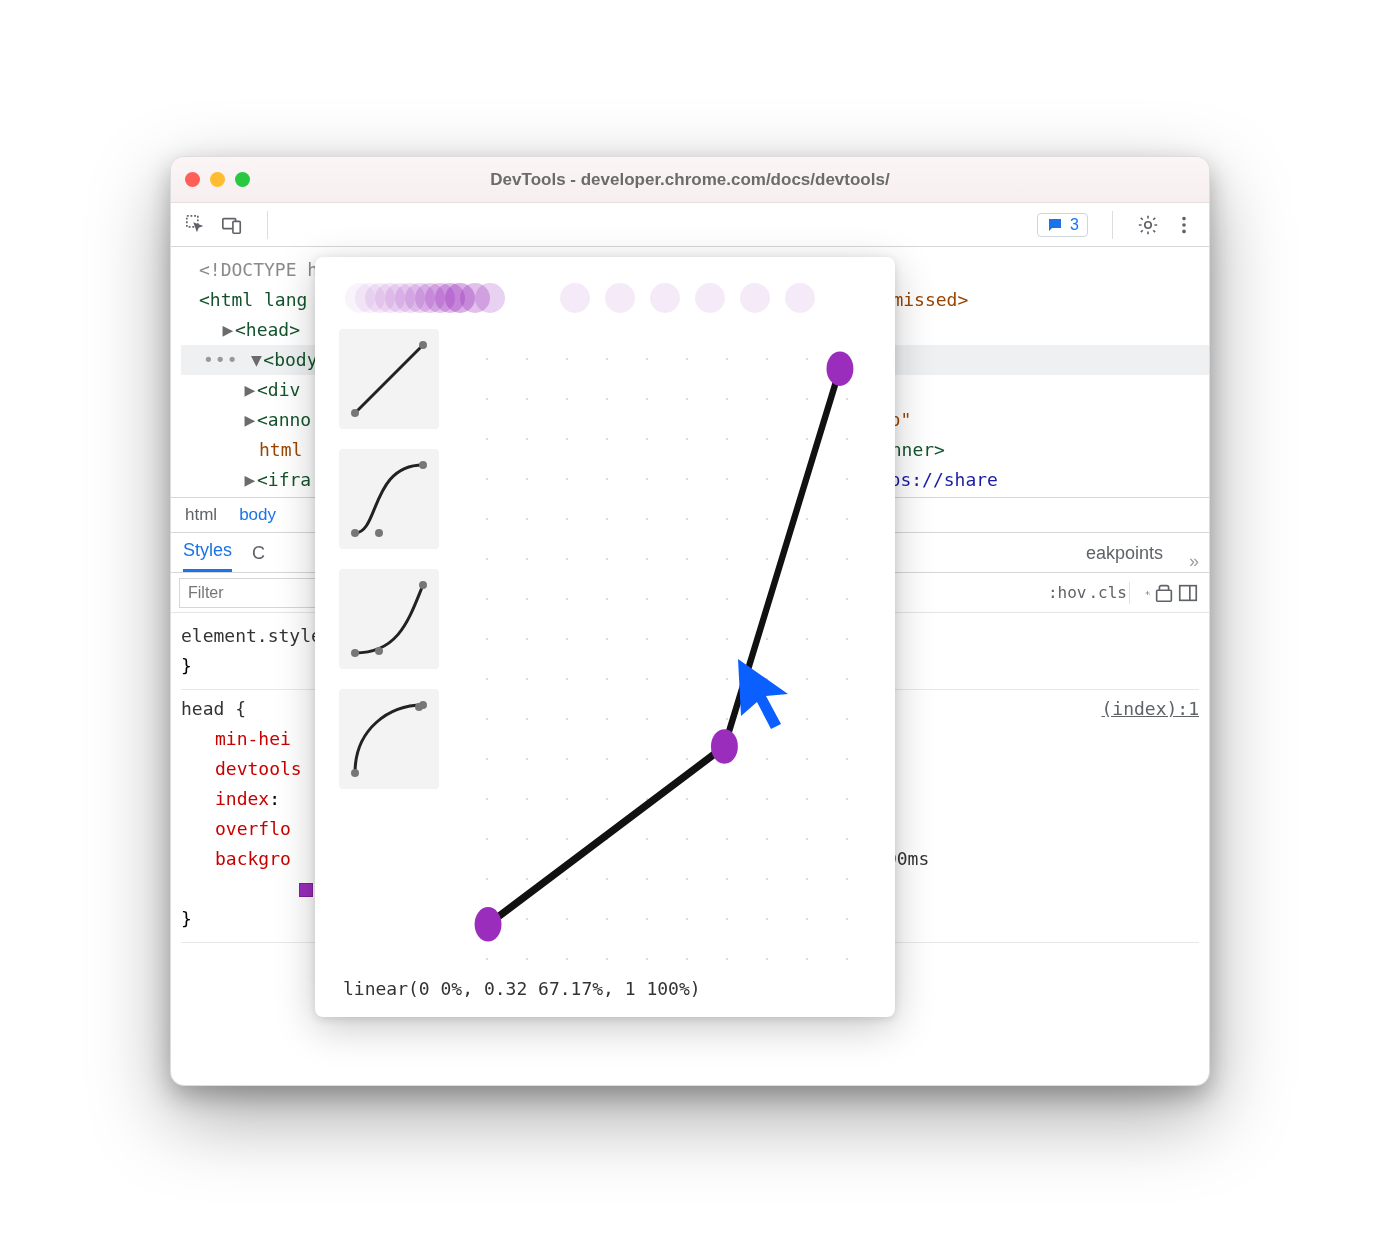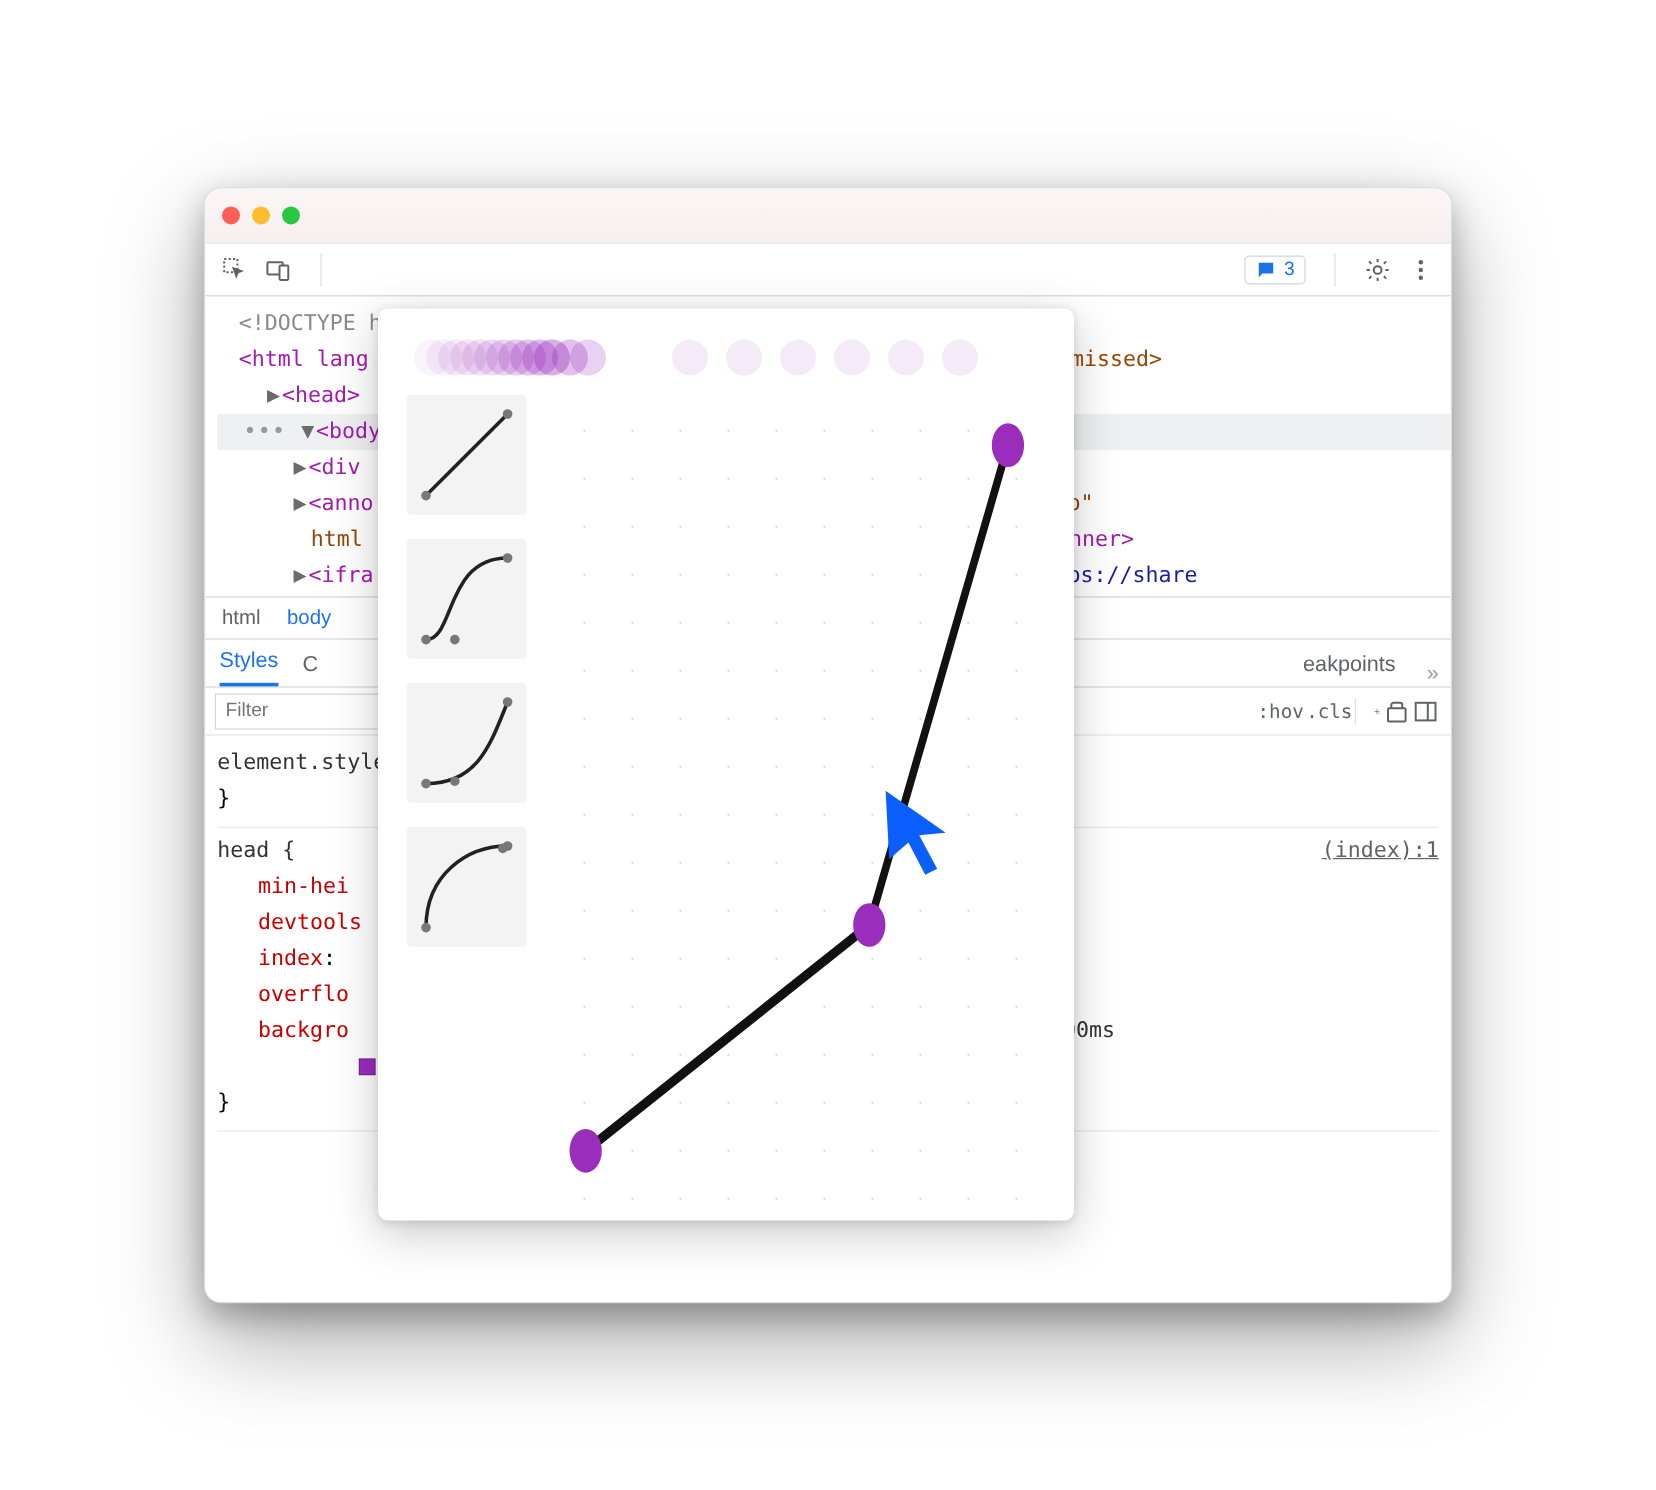--- a/index.html
+++ b/index.html
@@ -72,21 +72,21 @@
     line-height: 30px;
     color: #333;
     padding: 8px 0 0 10px;
     flex-shrink: 0;
     height: 250px;
     overflow: hidden;
   }
   .el-row { white-space: nowrap; padding-left: 18px;}
   .el-row.sel { background: #eef0f2; }
   .tri { color:#6b6b6b; display:inline-block; width:14px; text-align:center;}
-  .tag { color: #a21caf; }
+  .tag { color: #14532d; }
   .attr { color: #994500; }
   .attrval { color: #1a1aa6; }
   .comment { color: #8a8a8a; }
   .dots { color:#999; letter-spacing:1px; }
   
   .crumb { height:36px; border-top:1px solid #d6d6d6; border-bottom:1px solid #d6d6d6; display:flex; align-items:center; gap:22px; padding:0 14px; font-size:17px; color:#5f6368; flex-shrink:0;}
   .crumb .active { color:#1a73e8; }
   
   .subtabs { height:40px; display:flex; align-items:end; padding:0 12px; gap:20px; border-bottom:1px solid #d6d6d6; font-size:18px; color:#5f6368; flex-shrink:0;}
   .subtab { padding-bottom:8px; }
@@ -158,20 +158,21 @@
 <body>
 
 <div class="window">
 
   <div class="titlebar">
     <div class="traffic">
       <span class="tl-close"></span>
       <span class="tl-min"></span>
       <span class="tl-max"></span>
     </div>
+    <div class="title">DevTools - developer.chrome.com/docs/devtools/</div>
   </div>
 
   <div class="toolbar">
     <div class="tb-left">
       <span class="icon-btn">
         <svg viewBox="0 0 24 24" fill="none" stroke="#5f6368" stroke-width="1.8">
           <rect x="2" y="2" width="12" height="12" stroke-dasharray="2 2"></rect>
           <path d="M9 9 L20 13 L15 15 L13 20 Z" fill="#5f6368" stroke="none"></path>
         </svg>
       </span>
@@ -365,19 +366,20 @@
         <div class="canvas">
           <svg id="easing-svg" width="100%" height="100%" viewBox="0 0 400 480" preserveAspectRatio="none" style="position:absolute;inset:0;">
           <polyline points="30,450 258.378,315.6 370,30" stroke="#111" stroke-width="6" fill="none" stroke-linecap="round"></polyline>
               <circle cx="30" cy="450" r="13" fill="#9b2dbd"></circle>
               <circle cx="258.378" cy="315.6" r="13" fill="#9b2dbd"></circle>
               <circle cx="370" cy="30" r="13" fill="#9b2dbd"></circle>
             </svg>
         </div>
       </div>
     </div>
+    <div class="readout">linear(0 0%, 0.32 67.17%, 1 100%)</div>
   </div>
 
   <svg class="cursor-arrow" style="left:562px; top:497px;" width="70" height="80" viewBox="0 0 70 80">
     <path d="M5 5 L55 40 L33 42 L48 70 L38 75 L24 48 L8 62 Z" fill="#0b5fff"></path>
   </svg>
 
 </div>
 
 </body></html>

